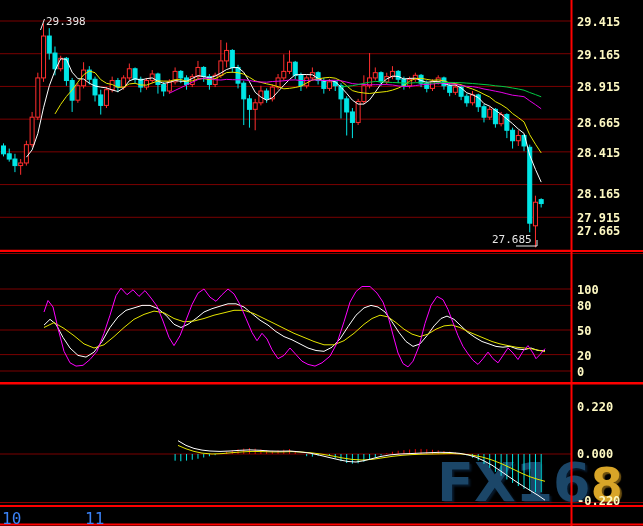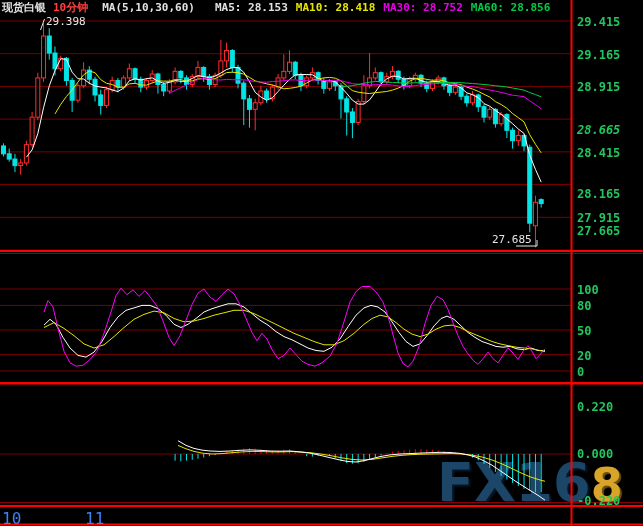--- a/index.html
+++ b/index.html
@@ -7,21 +7,21 @@
   #app{position:relative;width:643px;height:526px;background:#000;overflow:hidden;
        font-family:"DejaVu Sans Mono","Liberation Mono",monospace;}
   #chart{position:absolute;left:0;top:0;z-index:5;}
   .hdr{position:absolute;z-index:10;display:flex;align-items:flex-start;
        font-size:11px;font-weight:bold;white-space:pre;line-height:14px;}
   #main-header{left:2px;top:1px;}
   #kdj-header{left:2px;top:256px;}
   #macd-header{left:2px;top:388px;}
   .w{color:#e2e2e2}.r{color:#ff4040}.y{color:#e6e600}.m{color:#e600e6}.g{color:#00cc44}
   .gap-s{margin-left:7px}.gap-m{margin-left:14px}.gap-l{margin-left:20px}.gap-x{margin-left:8px}
-  #axis-labels .axlab{position:absolute;left:577px;z-index:10;color:#22c55e;
+  #axis-labels .axlab{position:absolute;left:577px;z-index:10;color:#fef9c3;
        font-size:12px;font-weight:bold;white-space:pre;}
   #time-labels .timelab{position:absolute;top:509px;z-index:10;color:#3b82f6;
        font-size:16px;font-weight:normal;}
   .anno{position:absolute;z-index:10;color:#e8e8e8;font-size:11px;font-weight:normal;}
   #anno-high{left:46px;top:15px;}
   #anno-low{left:492px;top:233px;}
   #wm{position:absolute;left:437px;top:462px;z-index:2;
       font-family:"DejaVu Sans",sans-serif;font-weight:bold;line-height:42px;
       white-space:nowrap;letter-spacing:0px;}
   #wm1{font-size:54px;color:#1b4668;text-shadow:2px 2px 2px #07182a;}
@@ -317,40 +317,31 @@
       <rect x="0" y="253" width="643" height="1" fill="#8b0000"></rect>
       <rect x="0" y="382" width="643" height="2.5" fill="#ff0000"></rect>
       <rect x="0" y="502" width="643" height="1" fill="#8b0000"></rect>
       <rect x="0" y="505" width="643" height="2" fill="#ff0000"></rect>
       <rect x="0" y="523.5" width="643" height="2" fill="#ff0000"></rect>
       <rect x="570.5" y="0" width="2" height="526" fill="#ff0000"></rect>
       <line x1="40.5" y1="30" x2="44.5" y2="19" stroke="#e8e8e8" stroke-width="1"></line>
       <polyline points="516,246 537,246 537,240" fill="none" stroke="#e8e8e8" stroke-width="1"></polyline>
     </svg>
 
-  <div id="main-header" class="hdr">
-    <span class="w">现货白银</span>
-    <span class="r gap-s">10分钟</span>
-    <span class="w gap-m">MA(5,10,30,60)</span>
-    <span class="w gap-l">MA5: 28.153</span>
-    <span class="y gap-x">MA10: 28.418</span>
-    <span class="m gap-x">MA30: 28.752</span>
-    <span class="g gap-x">MA60: 28.856</span>
-  </div>
 
 
 
   <div id="anno-high" class="anno">29.398</div>
   <div id="anno-low" class="anno">27.685</div>
 
   <div id="axis-labels">
       <div class="axlab" style="top: 15px;">29.415</div>
       <div class="axlab" style="top: 47.7143px;">29.165</div>
       <div class="axlab" style="top: 80.4286px;">28.915</div>
-      <div class="axlab" style="top: 123px; font-style: italic;">28.665</div>
+      <div class="axlab" style="top: 116px;">28.665</div>
       <div class="axlab" style="top: 145.857px;">28.415</div>
       <div class="axlab" style="top: 187px;">28.165</div>
       <div class="axlab" style="top: 211.286px;">27.915</div>
       <div class="axlab" style="top: 224px;">27.665</div>
       <div class="axlab" style="top: 283px;">100</div>
       <div class="axlab" style="top: 299.4px;">80</div>
       <div class="axlab" style="top: 324px;">50</div>
       <div class="axlab" style="top: 348.6px;">20</div>
       <div class="axlab" style="top: 365px;">0</div>
       <div class="axlab" style="top: 399.7px;">0.220</div>

